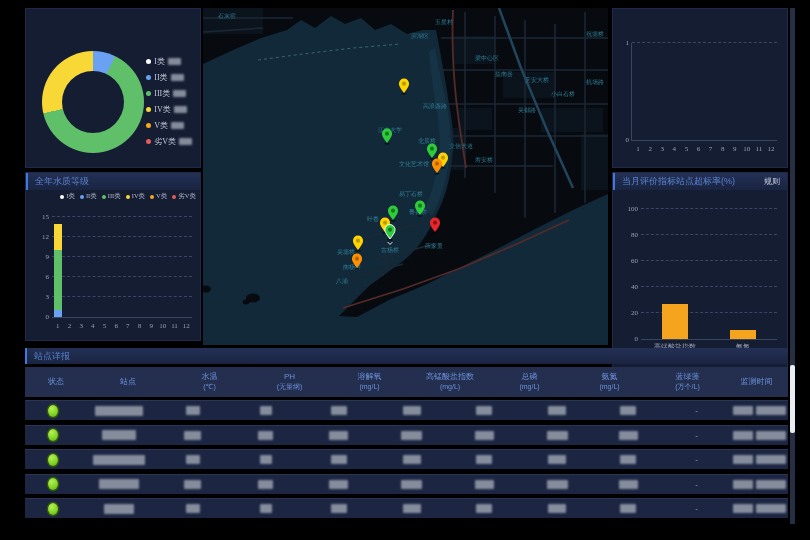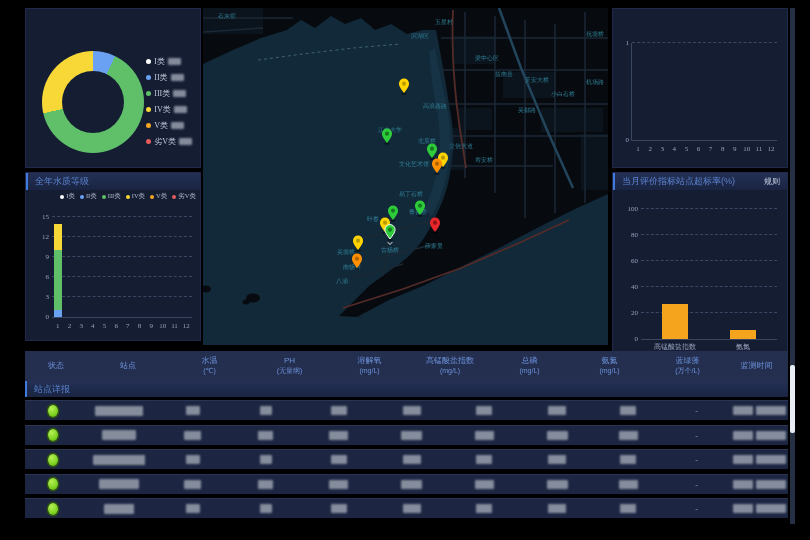--- a/index.html
+++ b/index.html
@@ -334,20 +334,21 @@
         <div class="ylab" style="bottom: calc(100% - 4px);">100</div>
         <div class="bar4" style="left: 25%; bottom: 0px; height: 27%; background: rgb(245, 164, 29);"></div>
         <div class="xlab" style="left: 25%;">高锰酸盐指数</div>
         <div class="bar4" style="left: 75%; bottom: 0px; height: 7%; background: rgb(245, 164, 29);"></div>
         <div class="xlab" style="left: 75%;">氨氮</div>
       </div>
   </div>
 </div>
 
 <div id="tablePanel">
+  <div id="tbl-title">站点详报</div>
   <div id="tbl-head">
       <div class="hcell" style="width: 62px;">
         <div>状态</div>
       </div>
       <div class="hcell" style="width: 82px;">
         <div>站点</div>
       </div>
       <div class="hcell" style="width: 81px;">
         <div>水温</div>
         <div class="hsub">(℃)</div>
@@ -373,21 +374,20 @@
         <div class="hsub">(mg/L)</div>
       </div>
       <div class="hcell" style="width: 75px;">
         <div>蓝绿藻</div>
         <div class="hsub">(万个/L)</div>
       </div>
       <div class="hcell" style="width: 63px;">
         <div>监测时间</div>
       </div>
     </div>
-  <div id="tbl-title">站点详报</div>
   <div id="tbl-rows">
       <div class="trow">
         <div class="tcell" style="width: 62px;">
           <span class="sdot"></span>
         </div>
         <div class="tcell" style="width: 82px;">
           <span class="redact" style="width: 48px; height: 10px;"></span>
         </div>
         <div class="tcell" style="width: 81px;">
           <span class="redact" style="width: 14px; height: 9px;"></span>

